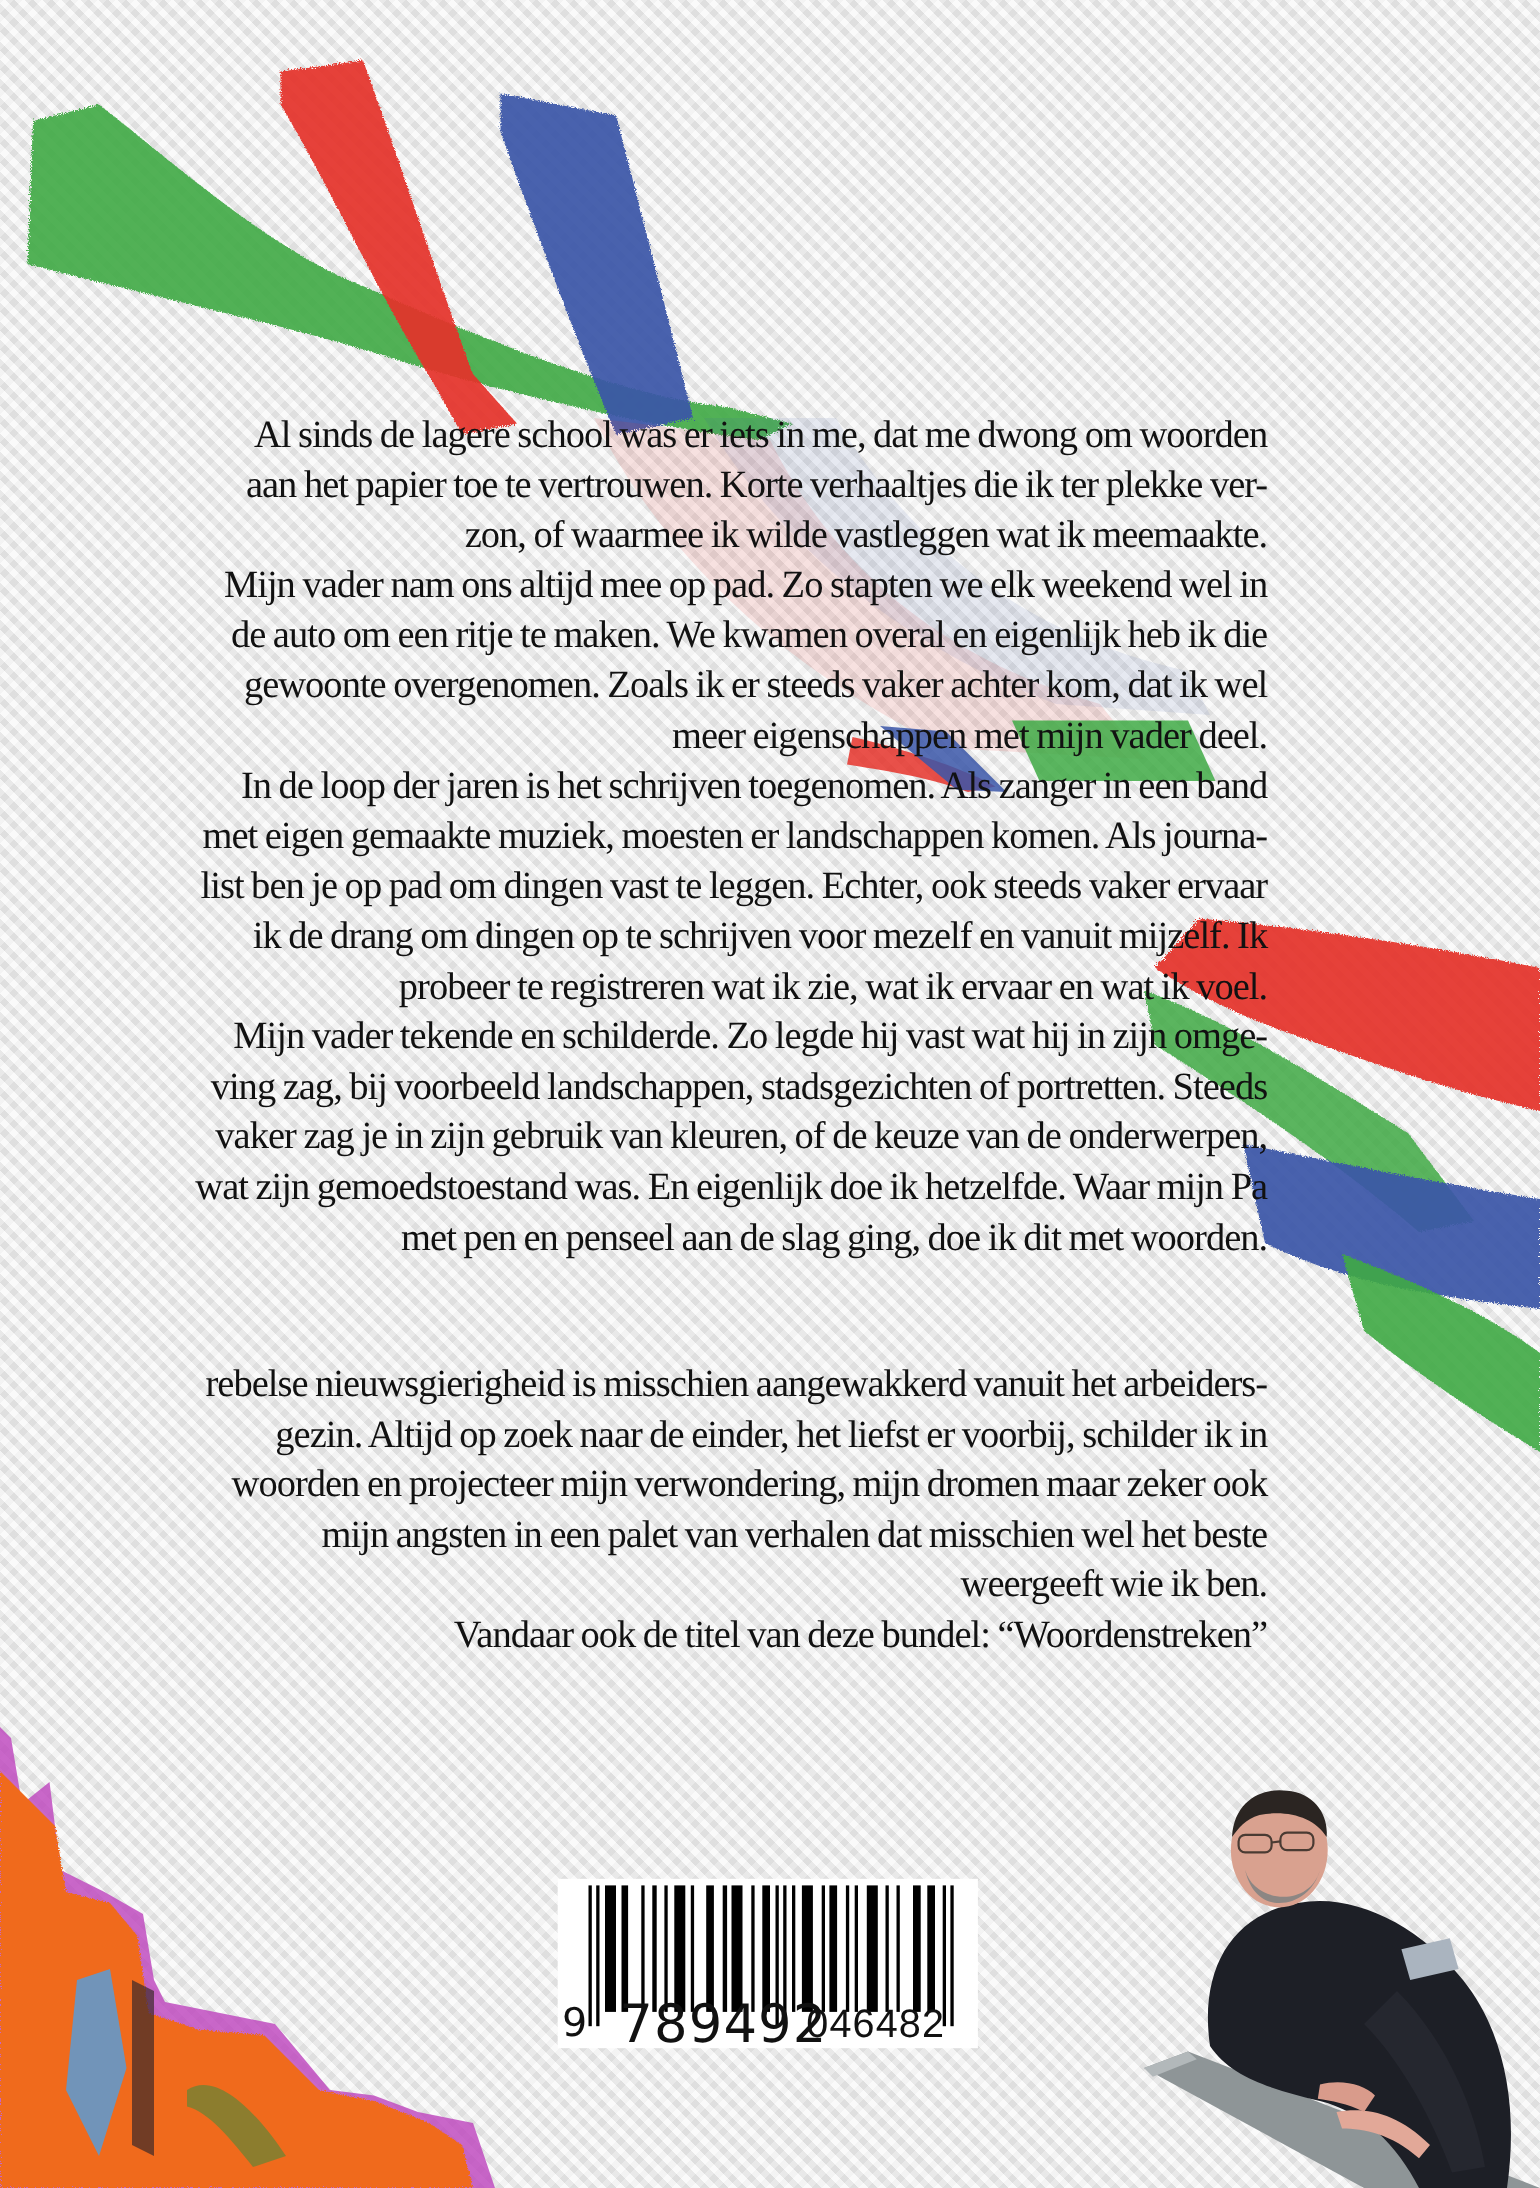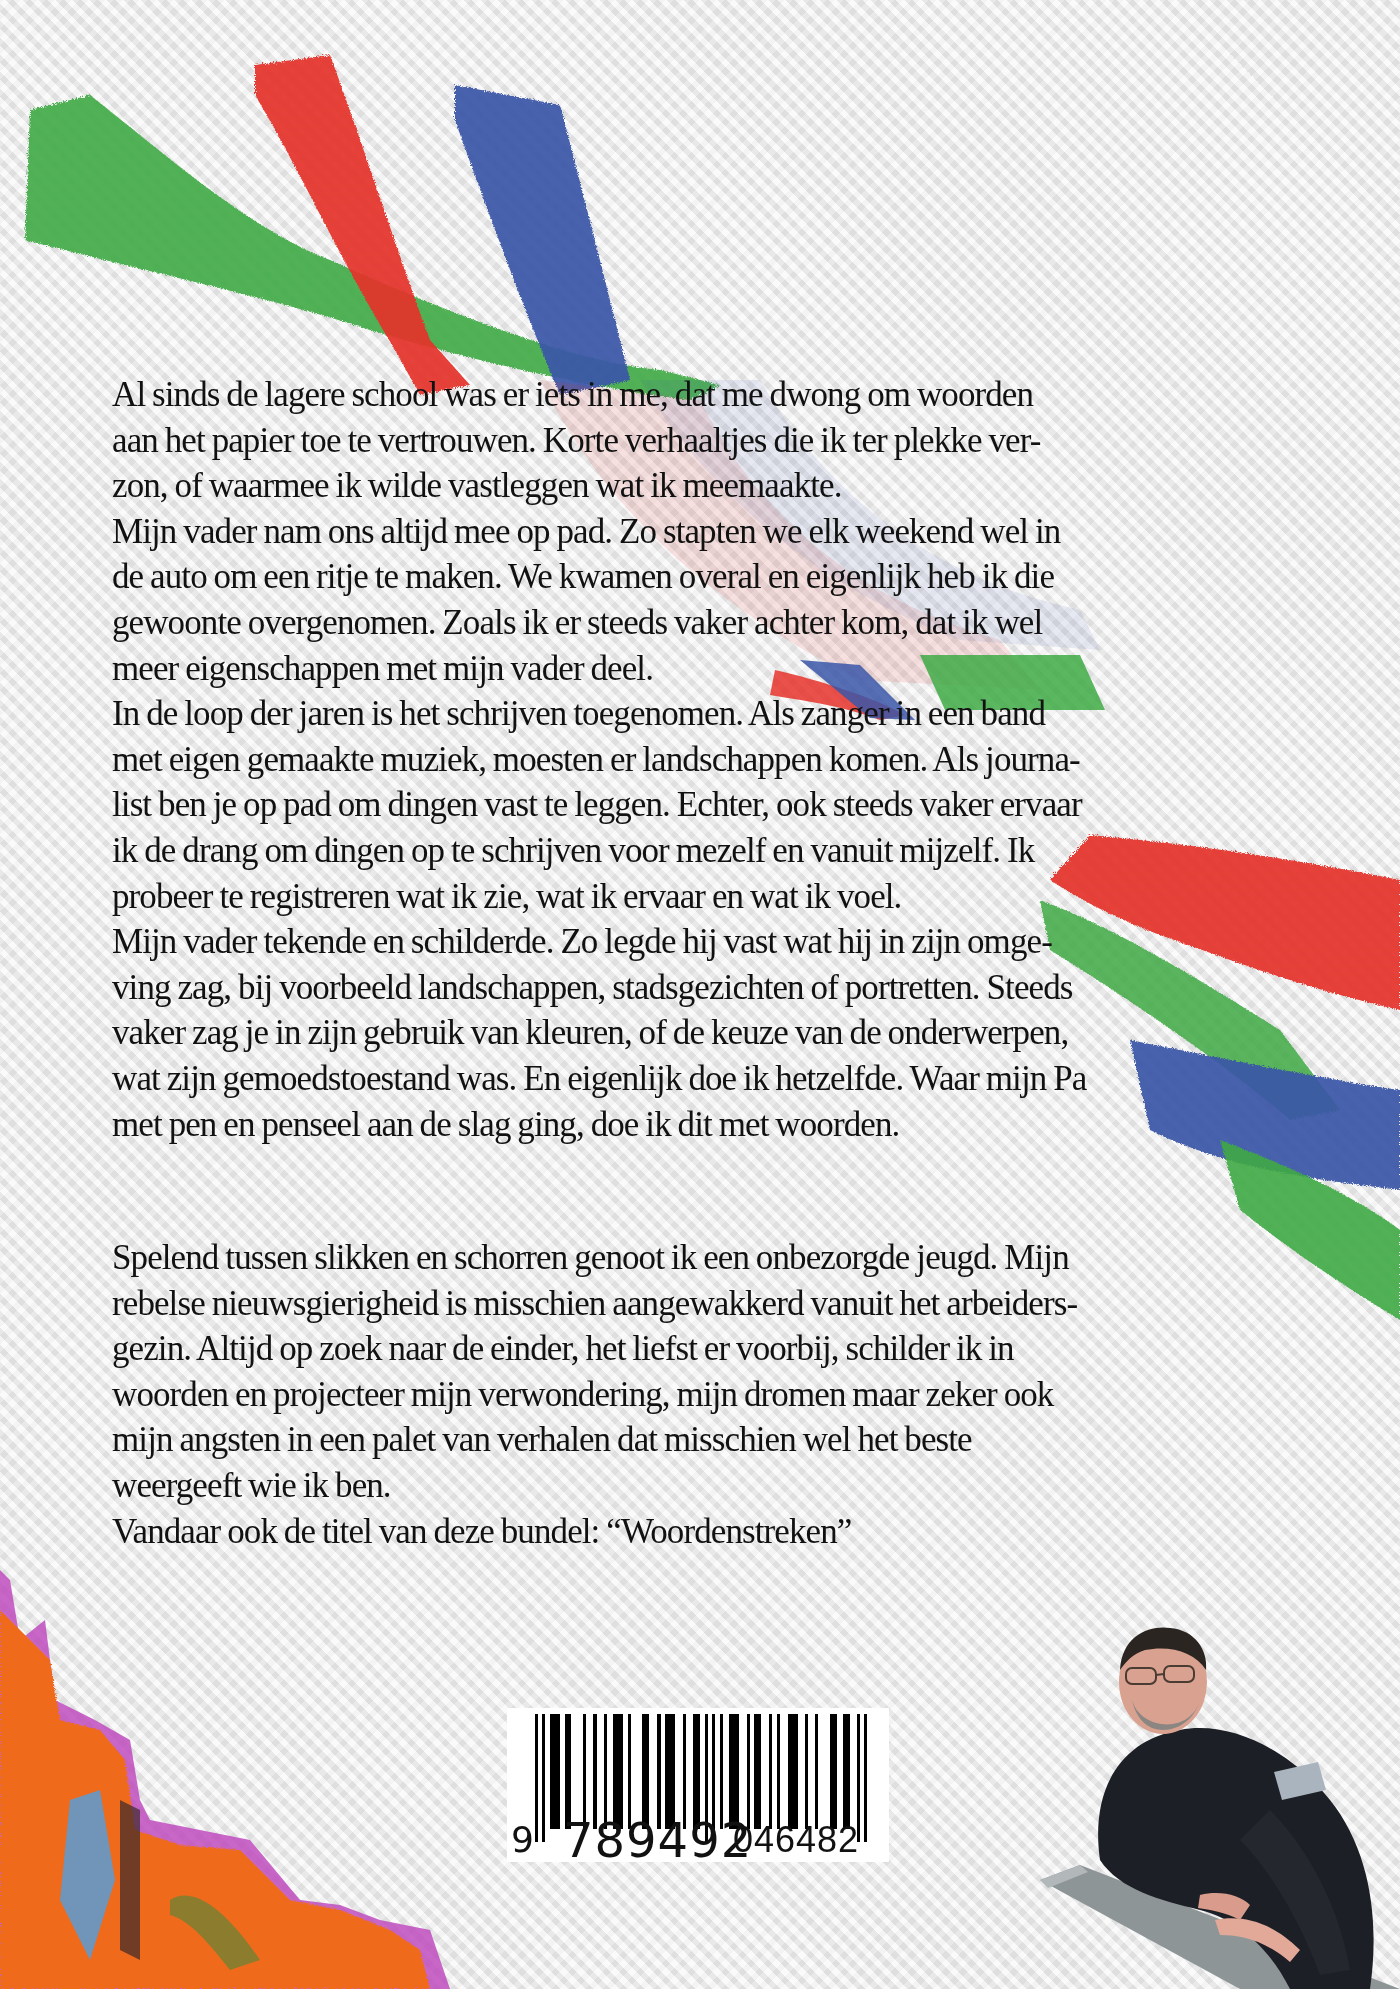--- a/index.html
+++ b/index.html
@@ -13,21 +13,21 @@
     color: #111;
   }
   .layer { position: absolute; left: 0; top: 0; width: 1400px; height: 1989px; }
   .brush { position: absolute; pointer-events: none; }
   .text-block {
     position: absolute; left: 112px; width: 1040px;
     font-size: 35px; line-height: 45.6px;
     letter-spacing: -0.9px; word-spacing: -1px;
     font-stretch: condensed;
   }
-  .text-block .line { display: block; white-space: nowrap; }
+  .text-block .line { display: block; white-space: nowrap; text-align: right; }
   .bold { font-weight: normal; }
   #block1 { top: 372px; }
   #block2 { top: 1235px; }
   .barcode {
     position: absolute; left: 507px; top: 1708px; width: 382px; height: 154px;
     background: #fff;
   }
   .barcode svg { display: block; }
   .photo { position: absolute; left: 1040px; top: 1590px; width: 360px; height: 399px; }
 </style>
@@ -81,21 +81,20 @@
   <span class="line">ik de drang om dingen op te schrijven voor mezelf en vanuit mijzelf. Ik</span>
   <span class="line">probeer te registreren wat ik zie, wat ik ervaar en wat ik voel.</span>
   <span class="line">Mijn vader tekende en schilderde. Zo legde hij vast wat hij in zijn omge-</span>
   <span class="line">ving zag, bij voorbeeld landschappen, stadsgezichten of portretten. Steeds</span>
   <span class="line">vaker zag je in zijn gebruik van kleuren, of de keuze van de onderwerpen,</span>
   <span class="line">wat zijn gemoedstoestand was. En eigenlijk doe ik hetzelfde. Waar mijn Pa</span>
   <span class="line"><span>met pen en penseel aan de slag ging, doe ik dit met </span><span class="bold">woorden</span><span>.</span></span>
 </div>
 
 <div class="text-block" id="block2">
-  <span class="line">Spelend tussen slikken en schorren genoot ik een onbezorgde jeugd. Mijn</span>
   <span class="line">rebelse nieuwsgierigheid is misschien aangewakkerd vanuit het arbeiders-</span>
   <span class="line"><span>gezin. Altijd op zoek naar de einder, het liefst er voorbij, </span><span class="bold">schilder</span><span> ik in</span></span>
   <span class="line"><span class="bold">woorden</span><span> en projecteer mijn verwondering, mijn dromen maar zeker ook</span></span>
   <span class="line">mijn angsten in een palet van verhalen dat misschien wel het beste</span>
   <span class="line">weergeeft wie ik ben.</span>
   <span class="line"><span>Vandaar ook de titel van deze bundel: “</span><span class="bold">Woordenstreken</span><span>”</span></span>
 </div>
 
 <div class="barcode">
   <svg width="382" height="154" viewBox="0 0 382 154">

